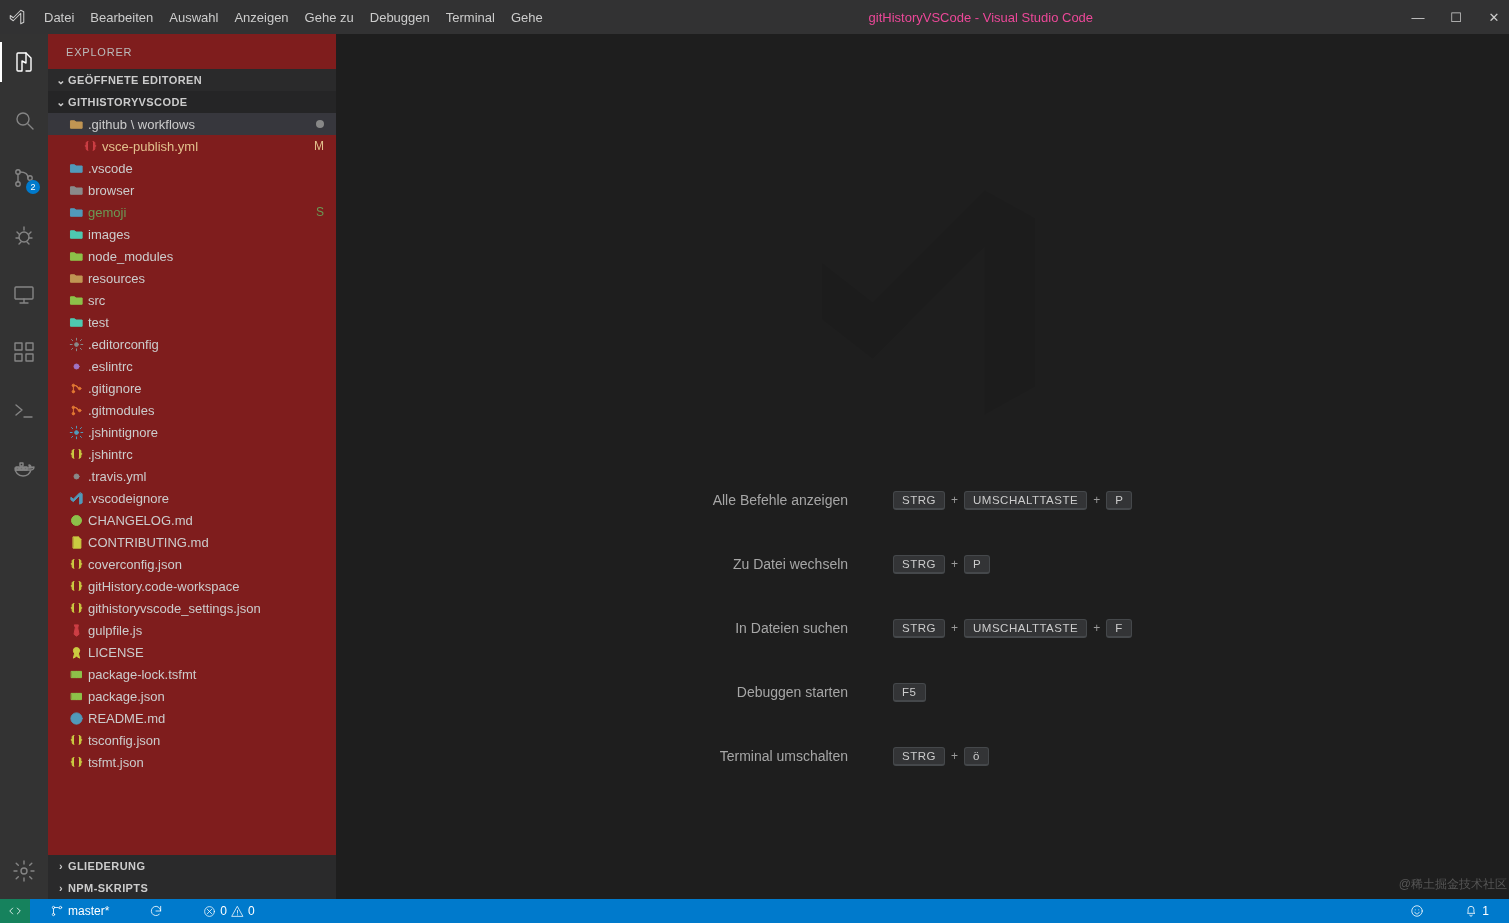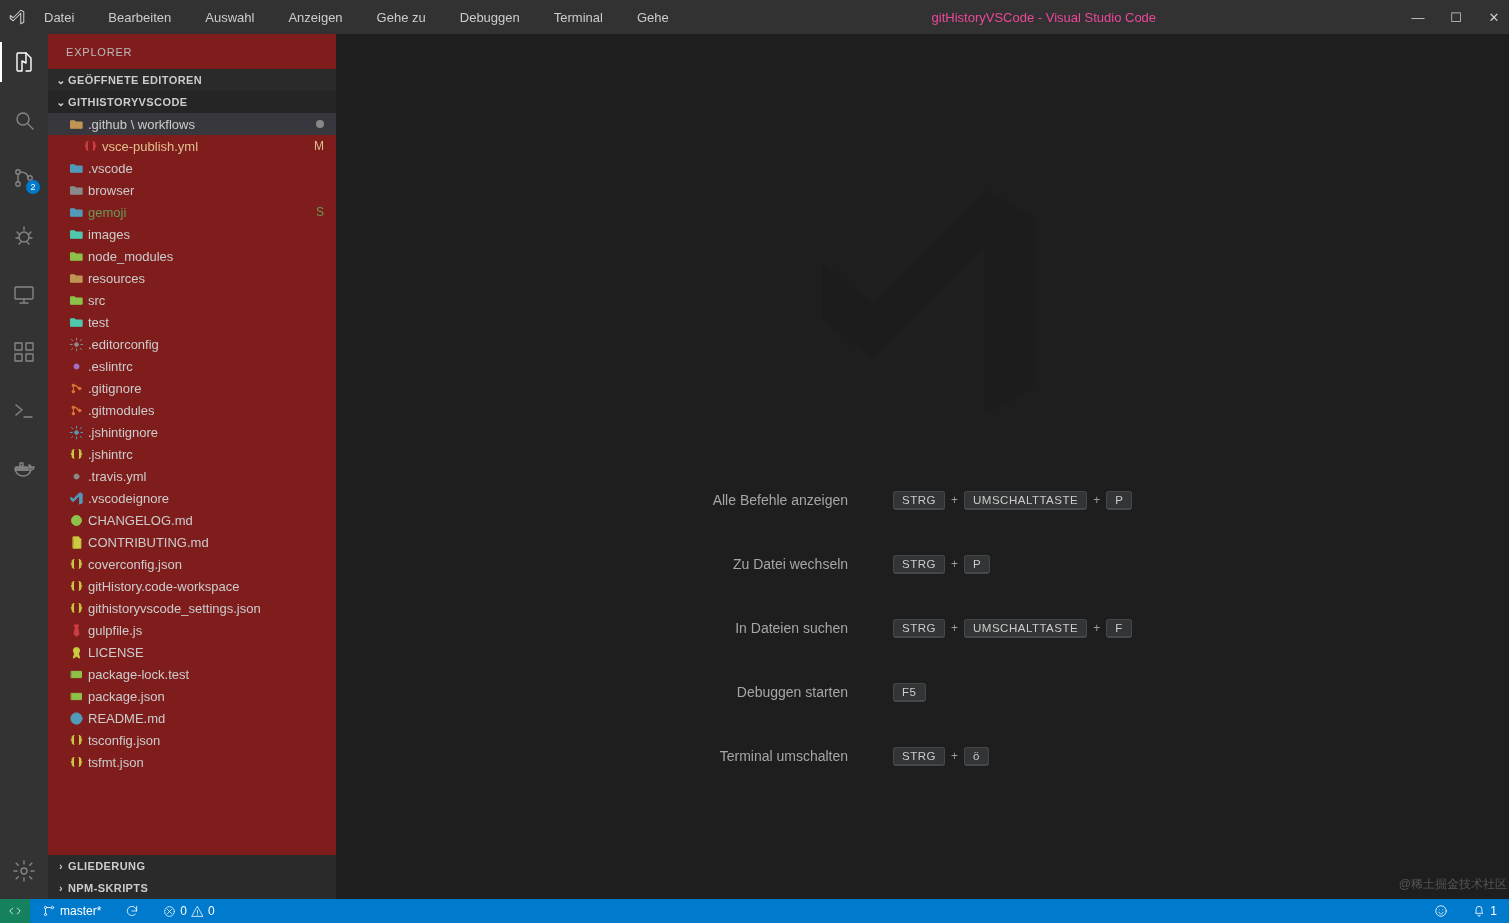--- a/index.html
+++ b/index.html
@@ -1,20 +1,20 @@
 <!DOCTYPE html>
 <html><head>
 <meta charset="utf-8">
 <style>
   * { box-sizing: border-box; margin: 0; padding: 0; }
   html, body { width: 1509px; height: 923px; overflow: hidden; font-family: "Segoe UI", Arial, sans-serif; font-size: 13px; color: #cccccc; background: #1e1e1e; }
   
   .titlebar { display: flex; align-items: center; height: 34px; background: #323233; padding: 0 8px; -webkit-app-region: drag; }
   .titlebar .logo { width: 18px; height: 18px; margin-right: 10px; }
-  .menubar { display: flex; gap: 18px; }
+  .menubar { display: flex; gap: 0; }
   .menubar .menu-item { padding: 4px 8px; color: #cccccc; cursor: default; border-radius: 3px; }
   .title-center { flex: 1; text-align: center; color: #ec4899; font-size: 13px; }
   .window-controls { display: flex; gap: 24px; color: #cccccc; }
   .window-controls span { width: 14px; text-align: center; cursor: default; }
   
   .shell { display: flex; height: calc(100% - 34px - 24px); }
   
   .activitybar { width: 48px; background: #333333; display: flex; flex-direction: column; align-items: center; padding-top: 8px; gap: 18px; position: relative; }
   .activitybar .ab-item { width: 48px; height: 40px; display: flex; align-items: center; justify-content: center; color: #858585; cursor: pointer; position: relative; }
   .activitybar .ab-item.active { color: #ffffff; }
@@ -47,21 +47,21 @@
   
   .editor { flex: 1; background: #1e1e1e; position: relative; display: flex; flex-direction: column; align-items: center; justify-content: center; }
   .vs-watermark { opacity: 0.06; margin-bottom: 40px; }
   .shortcuts { display: grid; grid-template-columns: auto auto; column-gap: 18px; row-gap: 18px; align-items: center; gap: 45px; }
   .sc-label { text-align: right; color: #a6a6a6; font-size: 14px; }
   .sc-keys { display: flex; gap: 6px; align-items: center; }
   .key { background: #333436; border: 1px solid #45484b; border-bottom: 2px solid #45484b; border-radius: 3px; padding: 2px 8px; font-size: 11.5px; color: #ccc; letter-spacing: 0.5px; }
   .plus { color: #9a9a9a; font-size: 12px; }
   
   .statusbar { height: 24px; background: #007acc; color: #ffffff; display: flex; align-items: center; font-size: 12px; }
-  .statusbar .sb-item { display: flex; align-items: center; gap: 4px; padding: 0 12px; height: 100%; cursor: pointer; }
+  .statusbar .sb-item { display: flex; align-items: center; gap: 4px; padding: 0 20px; height: 100%; cursor: pointer; }
   .statusbar .sb-remote { background: #16825d; padding: 0 8px; height: 100%; display:flex; align-items:center; }
   .statusbar .grow { flex: 1; }
   .watermark-note { position: absolute; bottom: 6px; right: 2px; color: #555; font-size: 12px; }
   
   svg { fill: currentColor; }
   .stroke svg { fill:none; stroke: currentColor; stroke-width:1.4; stroke-linecap:round; stroke-linejoin:round; }
 </style>
 </head>
 <body>
 
@@ -406,21 +406,21 @@
           <span class="label ">LICENSE</span>
         </div>
         <div class="tree-row">
           <span class="indent" style="width: 18px;"></span>
           <span class="ficon fc-green">
             <svg viewBox="0 0 24 24" width="15" height="15" fill="none" stroke="currentColor" stroke-width="1.6" stroke-linecap="round" stroke-linejoin="round">
               <rect x="4" y="7" width="16" height="10"></rect>
               <path d="M12 7v10M16 7v10"></path>
             </svg>
           </span>
-          <span class="label ">package-lock.test</span>
+          <span class="label ">package-lock.tsfmt</span>
         </div>
         <div class="tree-row">
           <span class="indent" style="width: 18px;"></span>
           <span class="ficon fc-green">
             <svg viewBox="0 0 24 24" width="15" height="15" fill="none" stroke="currentColor" stroke-width="1.6" stroke-linecap="round" stroke-linejoin="round">
               <rect x="4" y="7" width="16" height="10"></rect>
               <path d="M12 7v10M16 7v10"></path>
             </svg>
           </span>
           <span class="label ">package.json</span>

